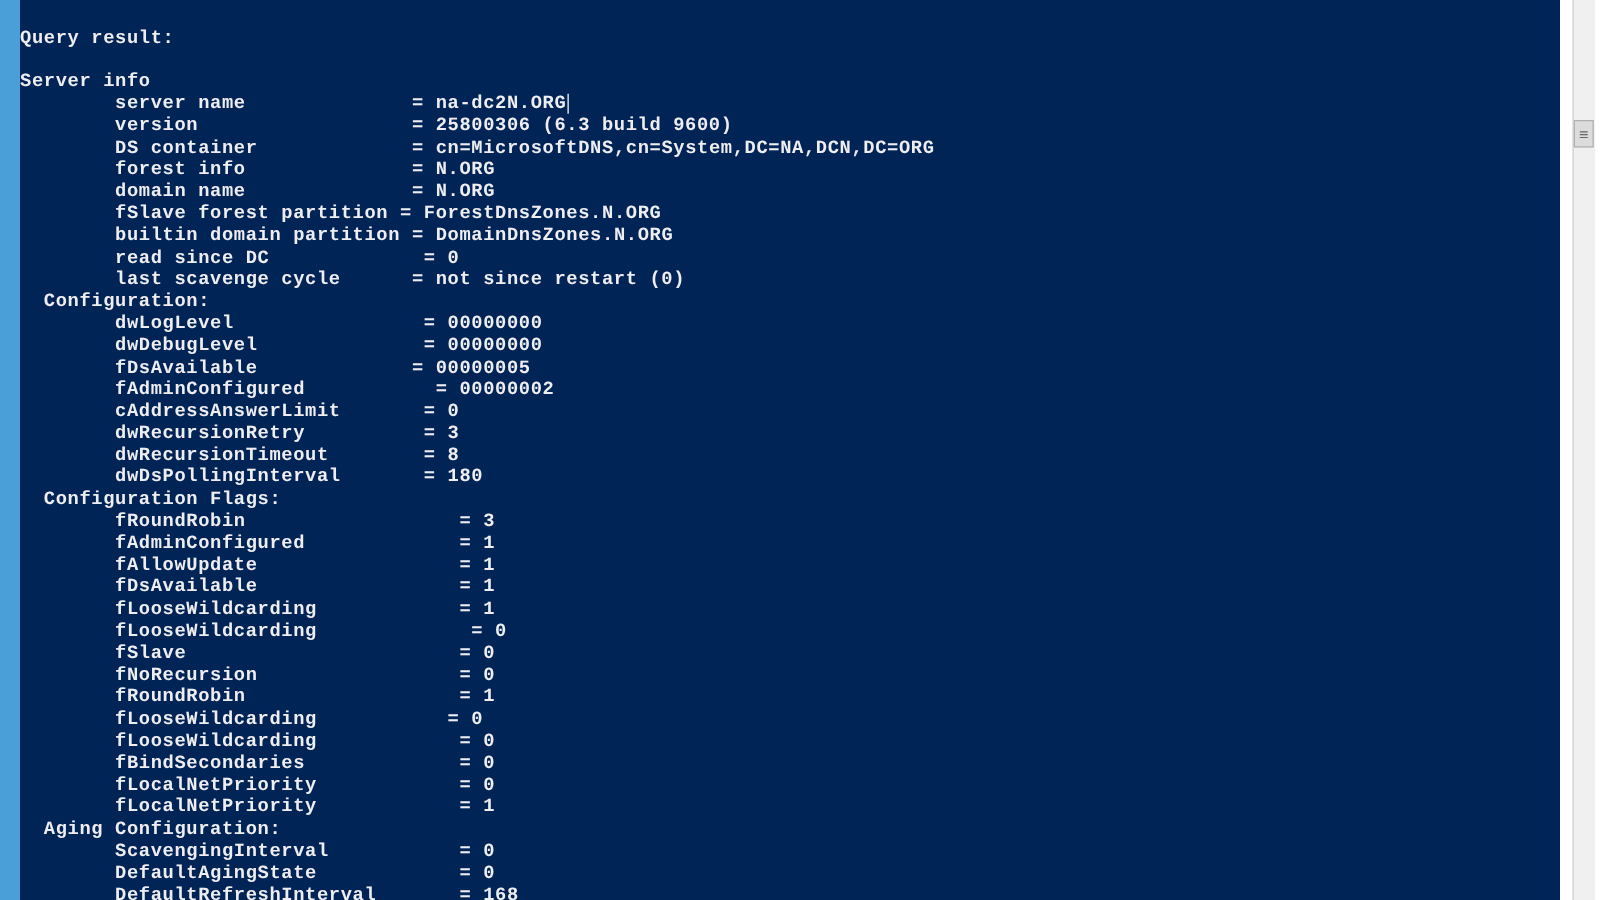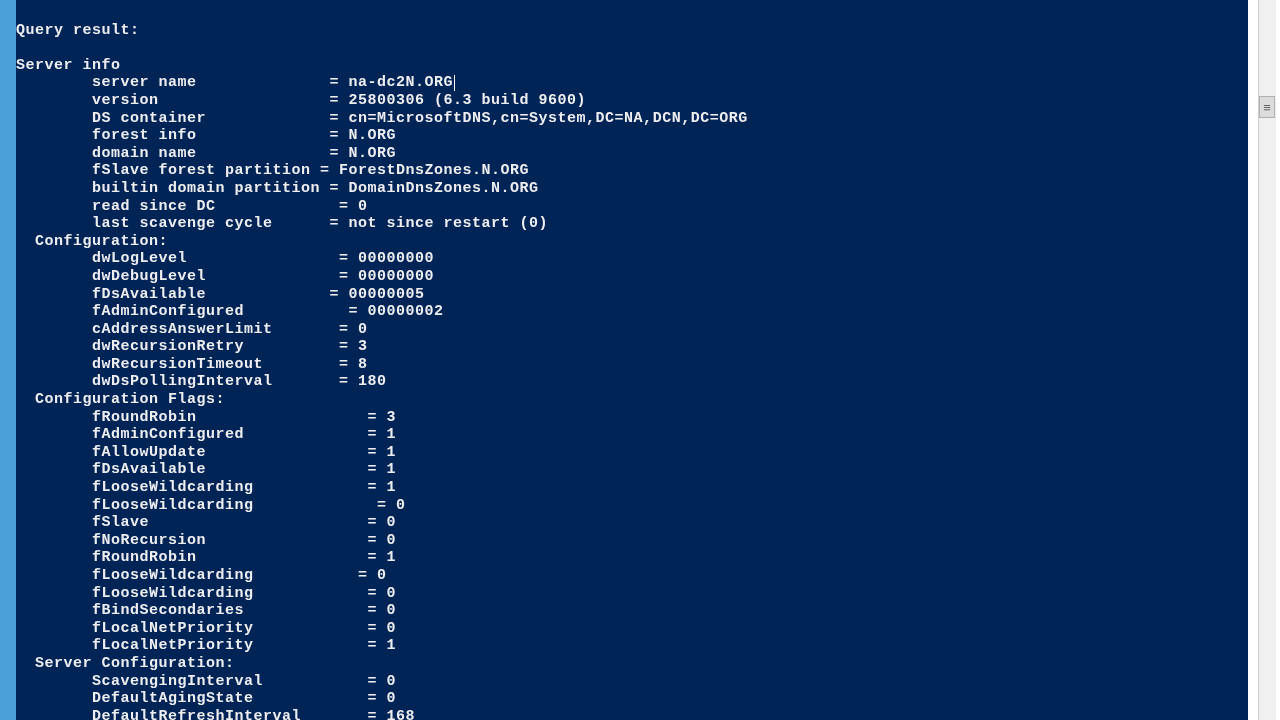--- a/index.html
+++ b/index.html
@@ -112,21 +112,21 @@
         <span>fLooseWildcarding</span>            = <span>1</span>
         <span>fLooseWildcarding</span>             = <span>0</span>
         <span>fSlave</span>                       = <span>0</span>
         <span>fNoRecursion</span>                 = <span>0</span>
         <span>fRoundRobin</span>                  = <span>1</span>
         <span>fLooseWildcarding</span>           = <span>0</span>
         <span>fLooseWildcarding</span>            = <span>0</span>
         <span>fBindSecondaries</span>             = <span>0</span>
         <span>fLocalNetPriority</span>            = <span>0</span>
         <span>fLocalNetPriority</span>            = <span>1</span>
-  <span>Server Configuration:</span>
+  <span>Aging Configuration:</span>
         <span>ScavengingInterval</span>           = <span>0</span>
         <span>DefaultAgingState</span>            = <span>0</span>
         <span>DefaultRefreshInterval</span>       = <span>168</span>
 </div>
 
 <div class="right-margin">
   <div class="scroll-gutter"></div>
   <div class="scroll-thumb">
     <span>≡</span>
   </div>

